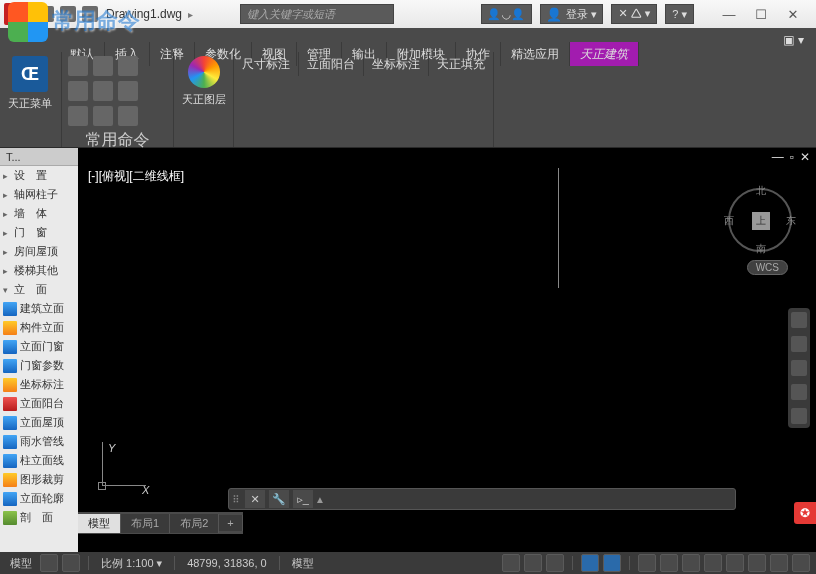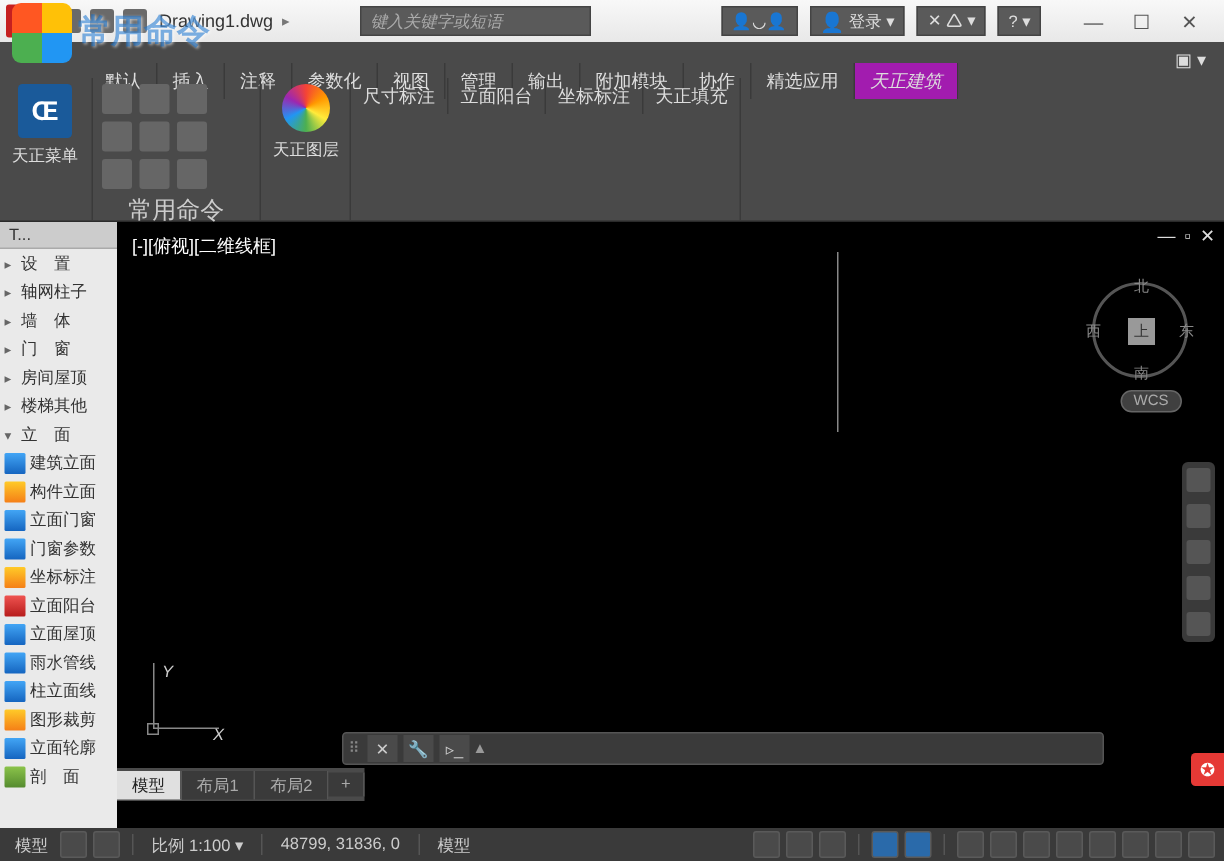--- a/index.html
+++ b/index.html
@@ -39,21 +39,21 @@
 .palette-tab { height:18px; background:#ccc; font-size:11px; padding:0 6px; display:flex; align-items:center; color:#333; border-bottom:1px solid #aaa; }
 .palette-item { height:19px; display:flex; align-items:center; font-size:11px; color:#333; padding:0 3px; gap:3px; cursor:pointer; }
 .palette-item .arrow { font-size:9px; color:#666; width:8px; }
 .palette-item .picon { width:14px; height:14px; background:linear-gradient(#8bc34a,#558b2f); border-radius:1px; flex-shrink:0; }
 .palette-item .picon.b { background:linear-gradient(#42a5f5,#1565c0); }
 .palette-item .picon.y { background:linear-gradient(#ffca28,#f57f17); }
 .palette-item .picon.r { background:linear-gradient(#ef5350,#b71c1c); }
 .canvas-area { flex:1; background:#000; position:relative; }
 .canvas-header { position:absolute; top:0; left:0; right:0; height:18px; display:flex; align-items:center; justify-content:space-between; padding:0 6px; color:#ddd; font-size:11px; }
 .canvas-win-btns { display:flex; gap:6px; font-size:12px; }
-.view-label { position:absolute; top:8px; left:10px; font-size:12px; color:#fff; }
+.view-label { position:absolute; top:20px; left:10px; font-size:12px; color:#fff; }
 .cross-v { position:absolute; left:480px; top:20px; width:1px; height:120px; background:#888; }
 .compass { position:absolute; right:24px; top:40px; width:64px; height:64px; }
 .compass-ring { position:absolute; inset:0; border:2px solid #555; border-radius:50%; }
 .compass-center { position:absolute; left:24px; top:24px; width:18px; height:18px; background:#999; font-size:10px; display:flex; align-items:center; justify-content:center; color:#333; }
 .compass-dir { position:absolute; font-size:10px; color:#888; }
 .wcs-badge { position:absolute; right:28px; top:112px; padding:1px 8px; background:#404040; border:1px solid #666; color:#aaa; font-size:10px; border-radius:8px; }
 .nav-bar { position:absolute; right:6px; top:160px; width:22px; background:#3a3a3a; border-radius:4px; padding:4px 0; display:flex; flex-direction:column; align-items:center; gap:8px; }
 .nav-bar-item { width:16px; height:16px; background:#555; border-radius:2px; }
 .ucs-icon { position:absolute; left:14px; bottom:52px; width:60px; height:60px; }
 .ucs-y { position:absolute; left:10px; bottom:16px; width:1px; height:44px; background:#888; }

